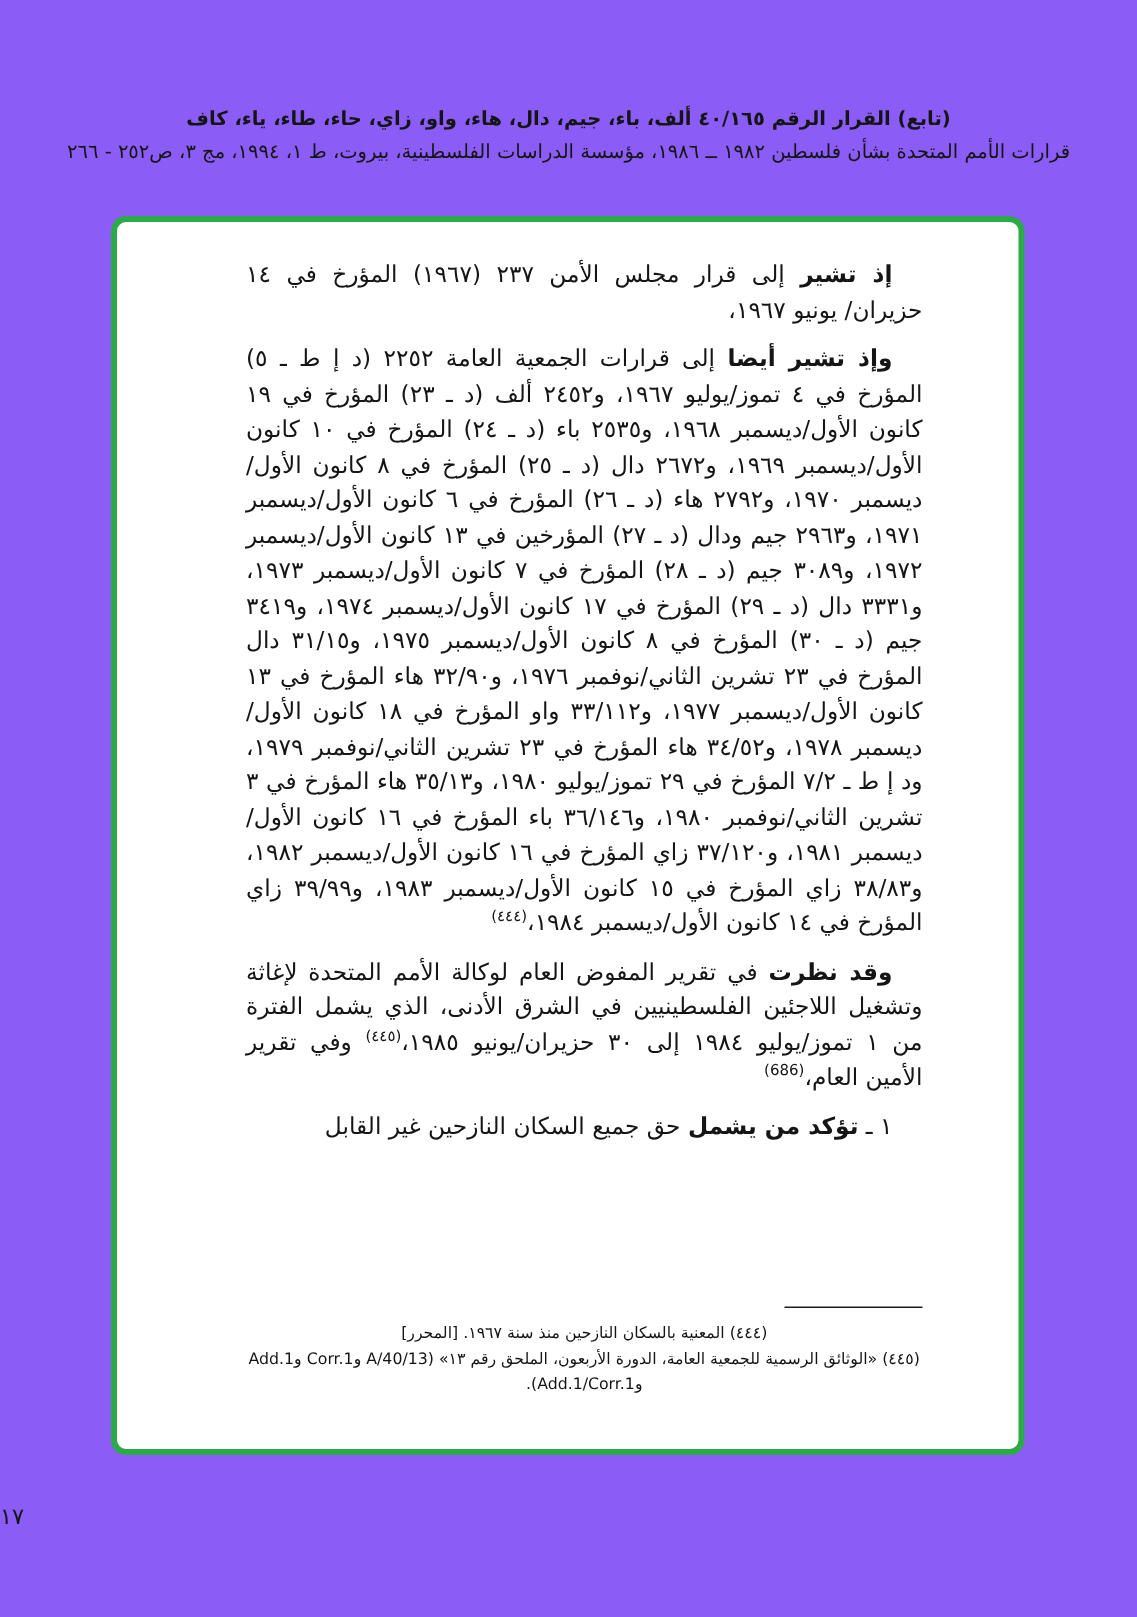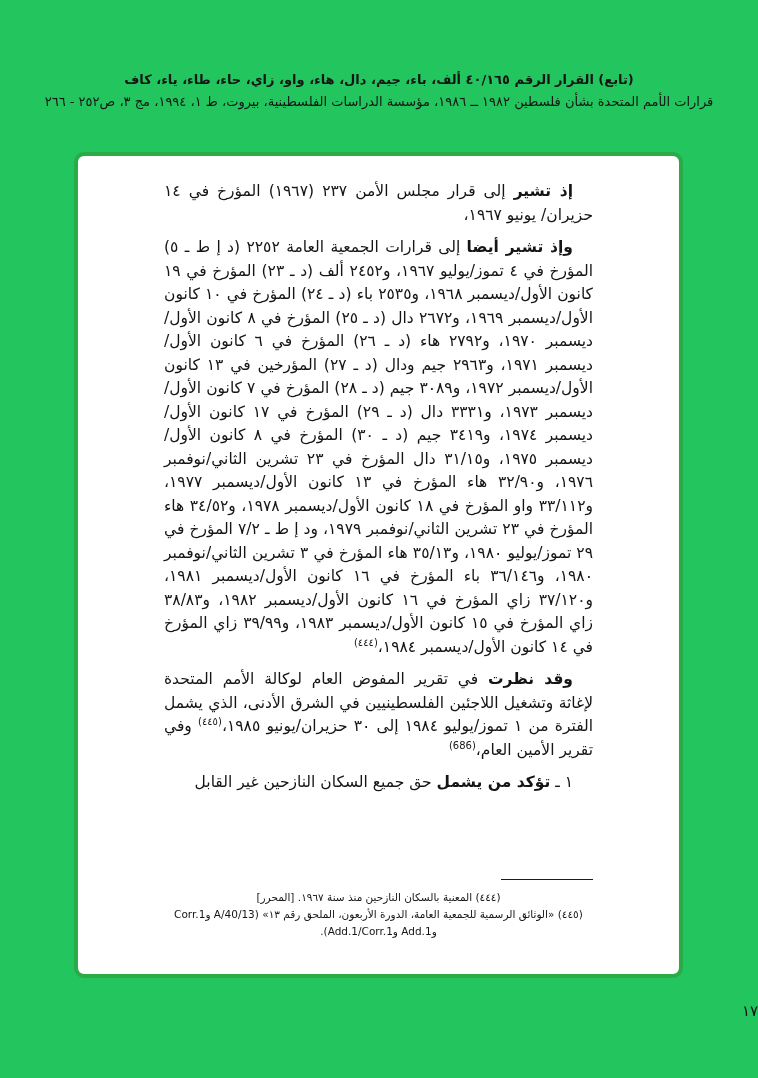--- a/index.html
+++ b/index.html
@@ -5,21 +5,21 @@
   * { margin: 0; padding: 0; box-sizing: border-box; }
   html, body { background: #ffffff; }
   body {
     width: 758px; height: 1078px;
     font-family: "DejaVu Sans", sans-serif;
     color: #151515;
   }
   .page {
     position: relative;
     width: 758px; height: 1078px;
-    background: #22c55e;
+    background: #8b5cf6;
     direction: rtl;
     overflow: hidden;
   }
 
   
   .header {
     position: absolute;
     top: 72px; right: 30px; left: 30px;
     text-align: center;
   }
@@ -36,26 +36,25 @@
     white-space: nowrap;
   }
 
   
   .green-box {
     position: absolute;
     top: 144px; right: 75px;
     width: 609px; height: 826px;
     border: 4px solid #2aab48;
     border-radius: 10px;
-    padding: 24px 86px 34px 86px;
+    padding: 24px 64px 34px 86px;
     display: flex;
     flex-direction: column;
     overflow: hidden;
     background: #ffffff;
-    margin-top: 8px;
   }
 
   .body-text {
     font-size: 15.5px;
     line-height: 23.5px;
     text-align: justify;
     text-align-last: right;
   }
   .para { margin-bottom: 9px; text-indent: 20px; }
   .para:last-child { margin-bottom: 0; }
@@ -77,22 +76,22 @@
     width: 92px;
     height: 1px;
     background: #1c1c1c;
     margin-bottom: 9px;
   }
   .fn { margin-bottom: 1px; }
 
   
   .page-number {
     position: absolute;
-    bottom: 58px; left: 0; right: 0;
-    text-align: right;
+    bottom: 58px; left: 0; right: 9px;
+    text-align: left;
     font-size: 15px;
     letter-spacing: 1px;
   }
 </style>
 </head>
 <body>
 
 <div class="page">
 
   <div class="header">

